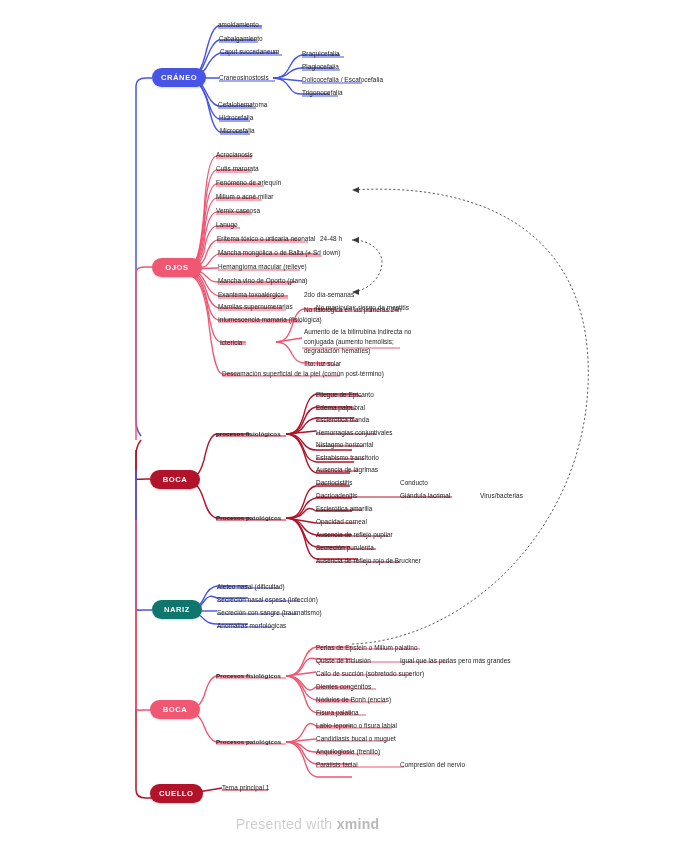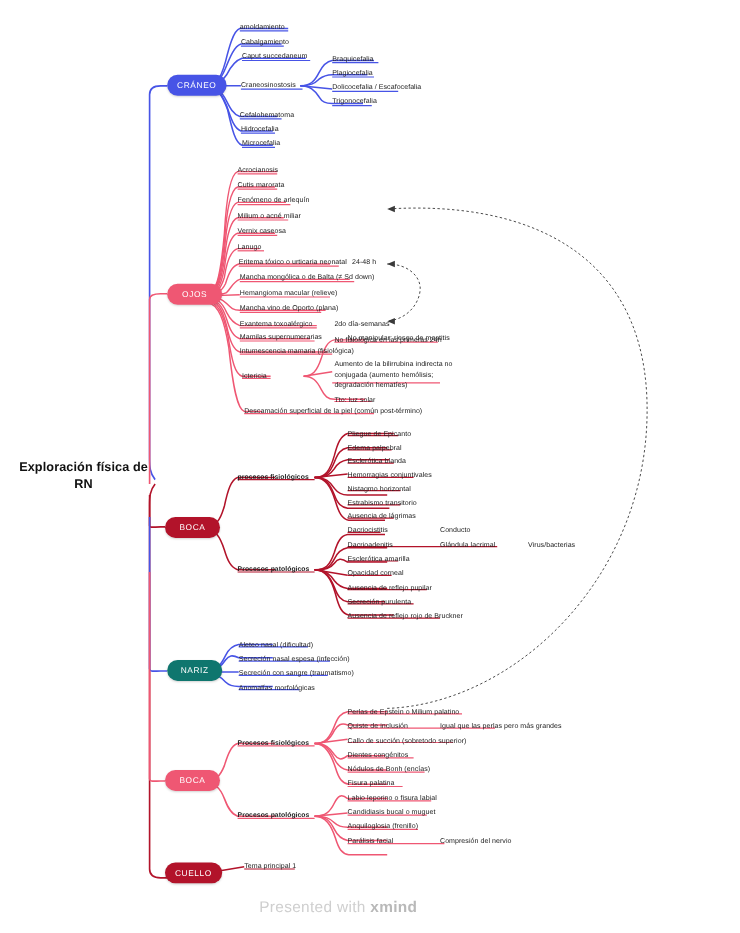--- a/index.html
+++ b/index.html
@@ -34,21 +34,21 @@
     letter-spacing: .1px;
   }
   
   .pill {
     position: absolute;
     height: 19px;
     min-width: 50px;
     border-radius: 10px;
     color: #ffffff;
     font-size: 7.6px;
-    font-weight: normal;
+    font-weight: bold;
     letter-spacing: .55px;
     display: flex;
     align-items: center;
     justify-content: center;
     padding: 0 9px;
     box-shadow: 0 1px 2px rgba(0,0,0,.18);
     white-space: nowrap;
   }
   
   .topic {
@@ -258,21 +258,20 @@
       <path d="M352 240 C 372 240, 382 252, 382 262 C 382 274, 372 290, 352 292"></path>
     </g>
 
     <g fill="#3a3a3a">
       <polygon points="352,190 359,187 359,193"></polygon>
       <polygon points="352,240 359,237 359,243"></polygon>
       <polygon points="352,292 359,289 359,295"></polygon>
     </g>
   </svg>
 
-  <div class="root-topic">Exploración física de RN</div>
 
   <div class="pill" style="left:152px; top:68px; background:#4754e6;">CRÁNEO</div>
 
   <div class="topic" style="left:218px; top:20px;">amoldamiento</div>
   <div class="topic" style="left:219px; top:34px;">Cabalgamiento</div>
   <div class="topic" style="left:220px; top:47px;">Caput succedaneum</div>
   <div class="topic" style="left:219px; top:73px;">Craneosinostosis</div>
   <div class="topic" style="left:218px; top:100px;">Cefalohematoma</div>
   <div class="topic" style="left:219px; top:113px;">Hidrocefalia</div>
   <div class="topic" style="left:220px; top:126px;">Microcefalia</div>

